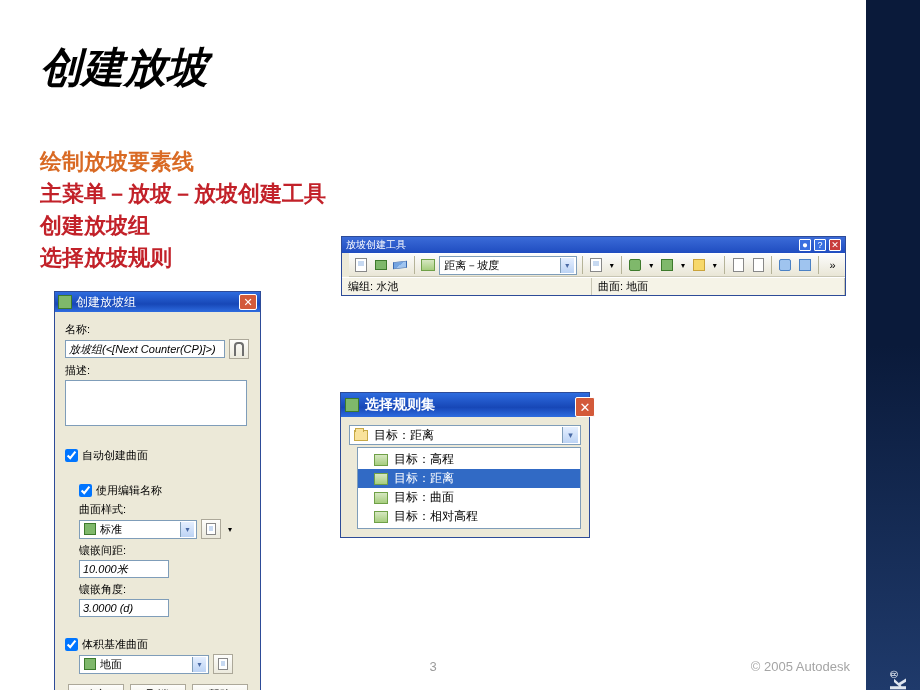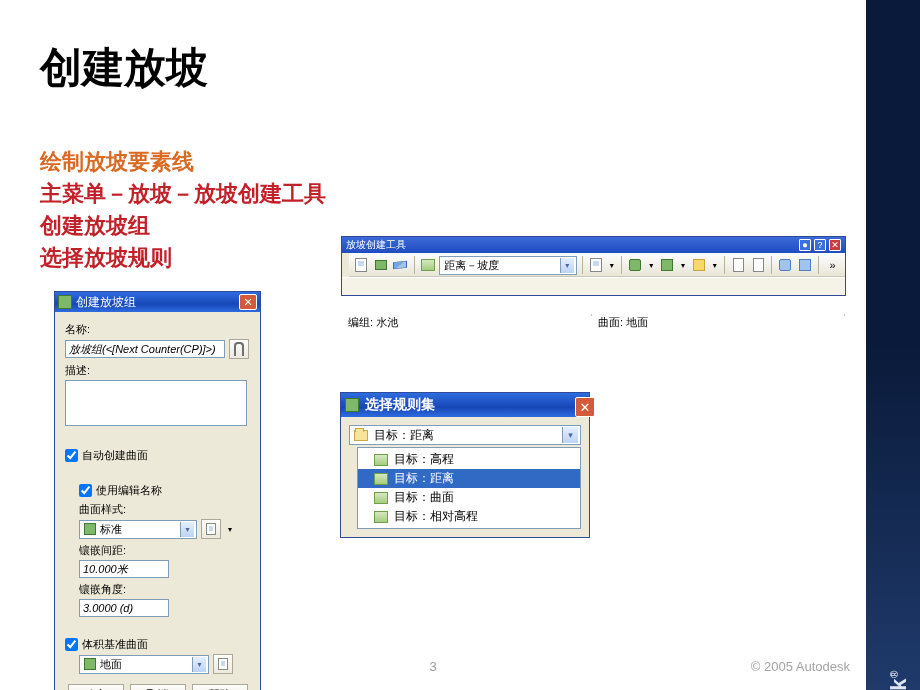--- a/index.html
+++ b/index.html
@@ -37,20 +37,21 @@
   .brand-logo sup { font-size: 10px; vertical-align: super; }
   
   .slide-title {
     position: absolute;
     left: 40px;
     top: 40px;
     font-size: 42px;
     font-weight: 600;
     color: #000;
     font-family: "SimSun", "Songti SC", serif;
+    font-style: italic;
   }
   
   .bullets {
     position: absolute;
     left: 40px;
     top: 146px;
     font-size: 22px;
     font-weight: 600;
     line-height: 1.45;
     font-family: "SimSun", "Songti SC", serif;
@@ -151,21 +152,20 @@
   .status-row {
     height: 18px;
     background: #f5f3e7;
     display: flex;
     font-size: 11px;
     border-top: 1px solid #fff;
   }
   .status-cell {
     padding: 1px 6px;
     border-right: 1px solid #c7c5b3;
-    margin-top: 36px;
   }
 
   
   .dlg {
     position: absolute;
     left: 54px;
     top: 291px;
     width: 207px;
     border: 1px solid #2d4b98;
     background: #ece9d8;

